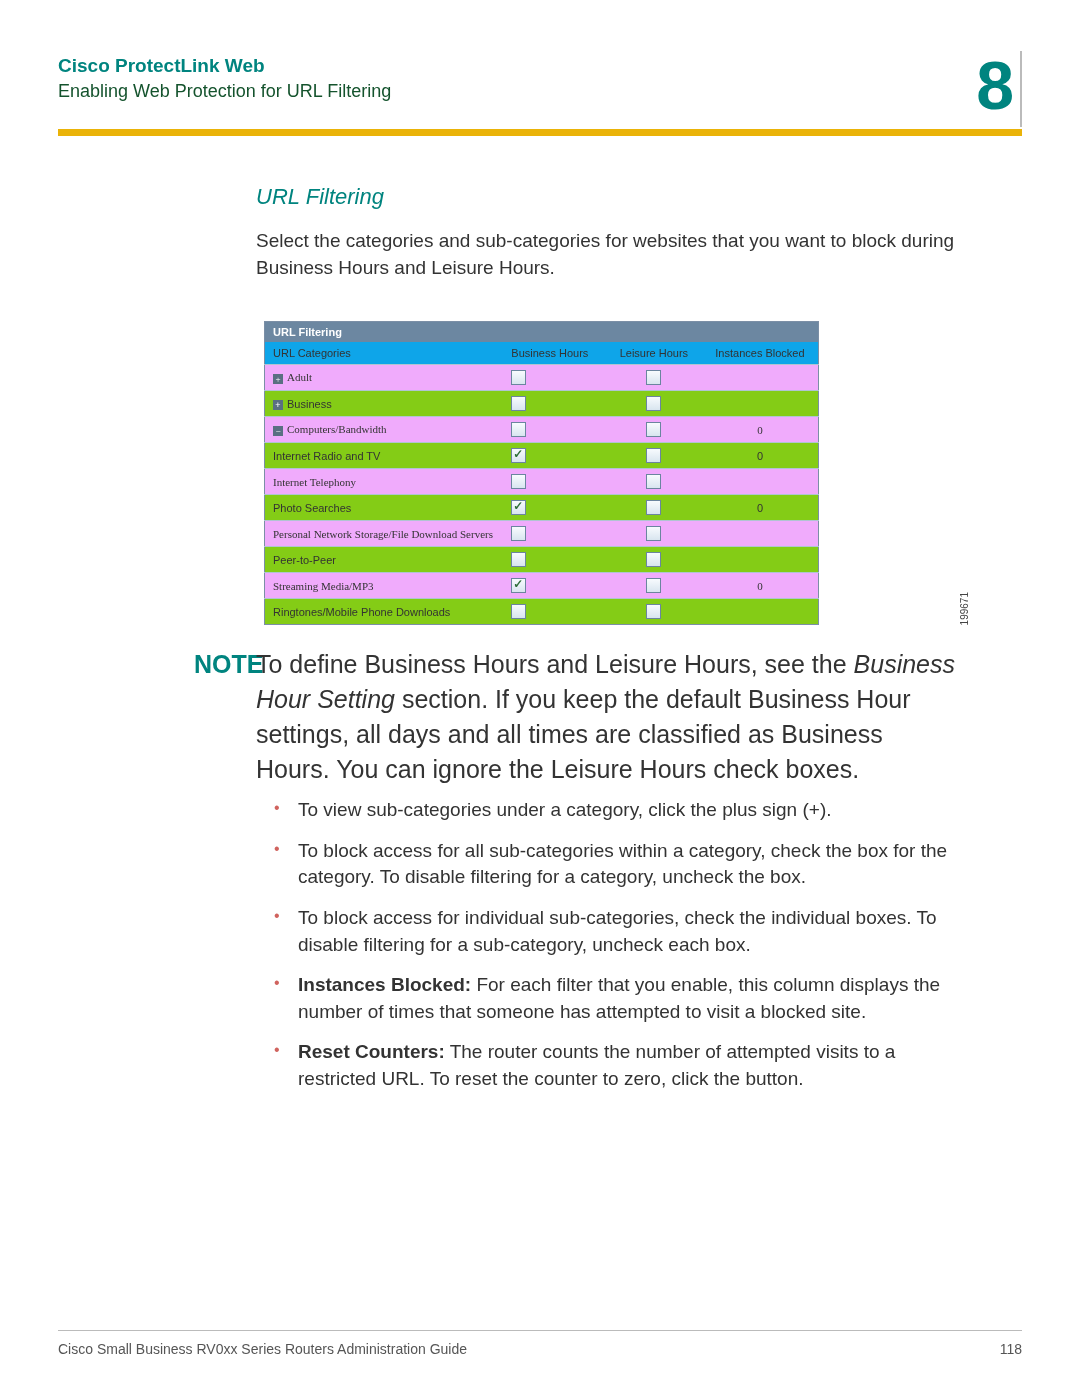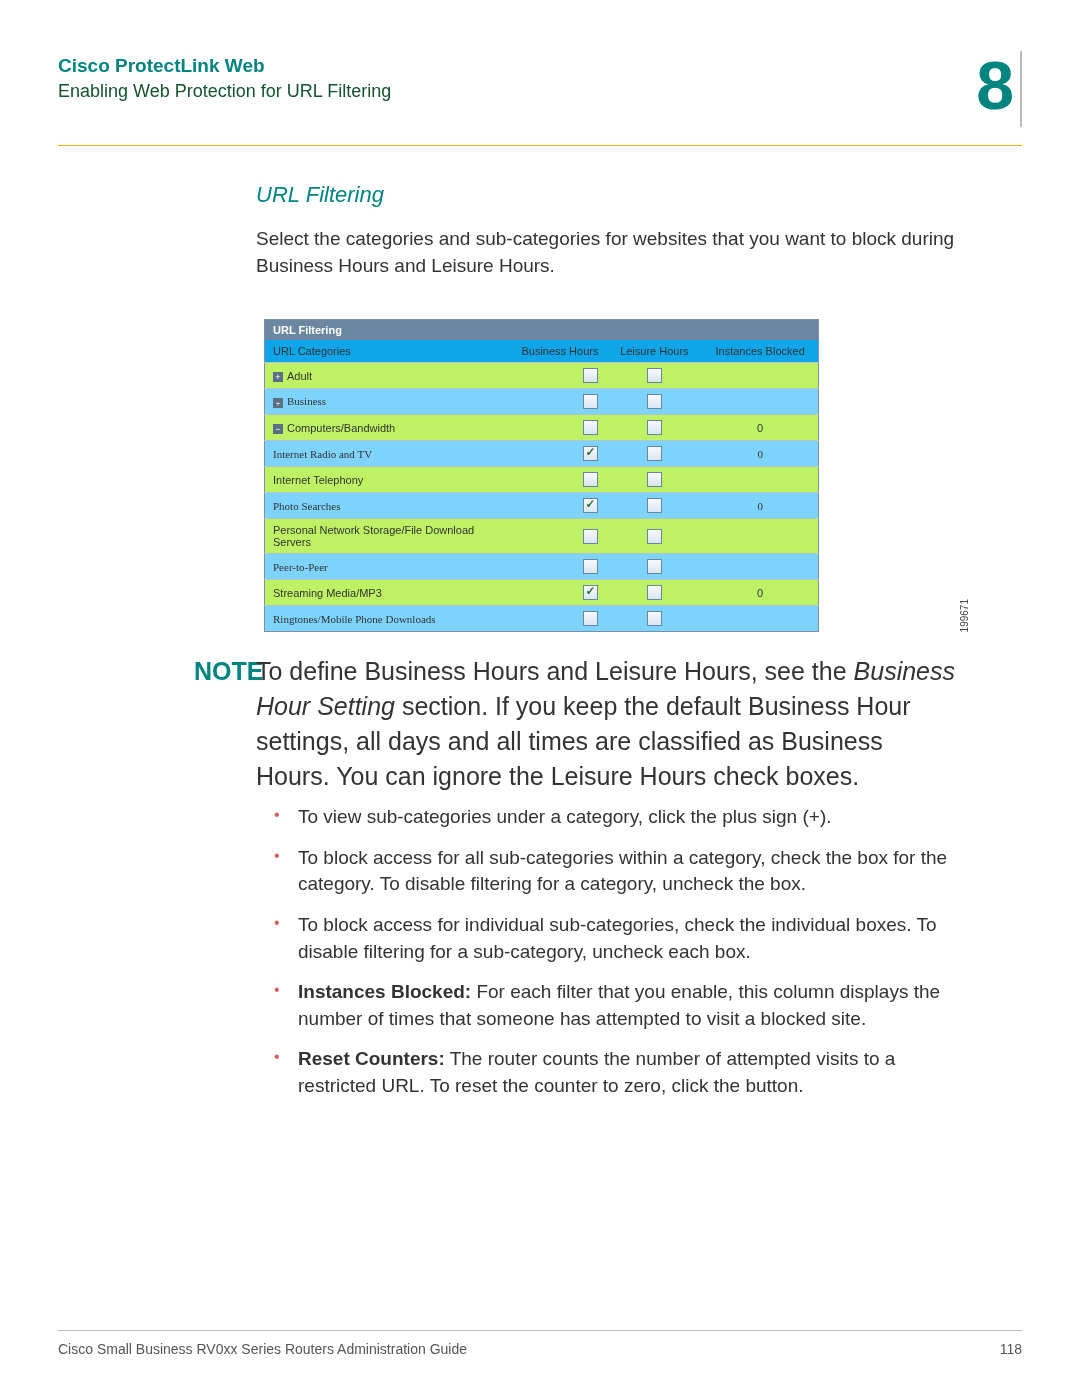--- a/index.html
+++ b/index.html
@@ -13,23 +13,23 @@
   .page {
     padding: 55px 58px 40px 58px;
     box-sizing: border-box;
     height: 1397px;
     position: relative;
   }
   .header-row {
     display: flex;
     justify-content: space-between;
     align-items: flex-start;
-    border-bottom: 1px solid #eab308;
-    padding-bottom: 18px;
-    margin-bottom: 36px;
+    border-bottom: 7px solid #eab308;
+    padding-bottom: 2px;
+    margin-bottom: 48px;
   }
   .header-left { }
   .header-title {
     color: #00847f;
     font-weight: bold;
     font-size: 19px;
     margin-bottom: 4px;
   }
   .header-subtitle {
     color: #14532d;
@@ -81,24 +81,24 @@
   }
   .hdr-row td {
     background: #0ea5e9;
     padding: 5px 8px;
     font-size: 11px;
   }
   .cat-row td {
     padding: 5px 8px;
     border-top: 1px solid #b0c4d2;
   }
-  .alt td { background: #bef264; }
-  .norm td { background: #7dd3fc; font-family: Liberation Serif, serif; }
+  .alt td { background: #f0abfc; font-family: Liberation Serif, serif; }
+  .norm td { background: #84cc16; }
   .cat-name { width: 250px; }
-  .col-b { width: 96px; text-align: right; }
+  .col-b { width: 96px; text-align: left; }
   .col-l { width: 90px; text-align: center; margin-top: 32px; }
   .col-i { width: 112px; text-align: center; }
   .toggler {
     display: inline-block;
     width: 10px;
     height: 10px;
     background: #5a6f82;
     color: #fff;
     font-size: 9px;
     line-height: 10px;

